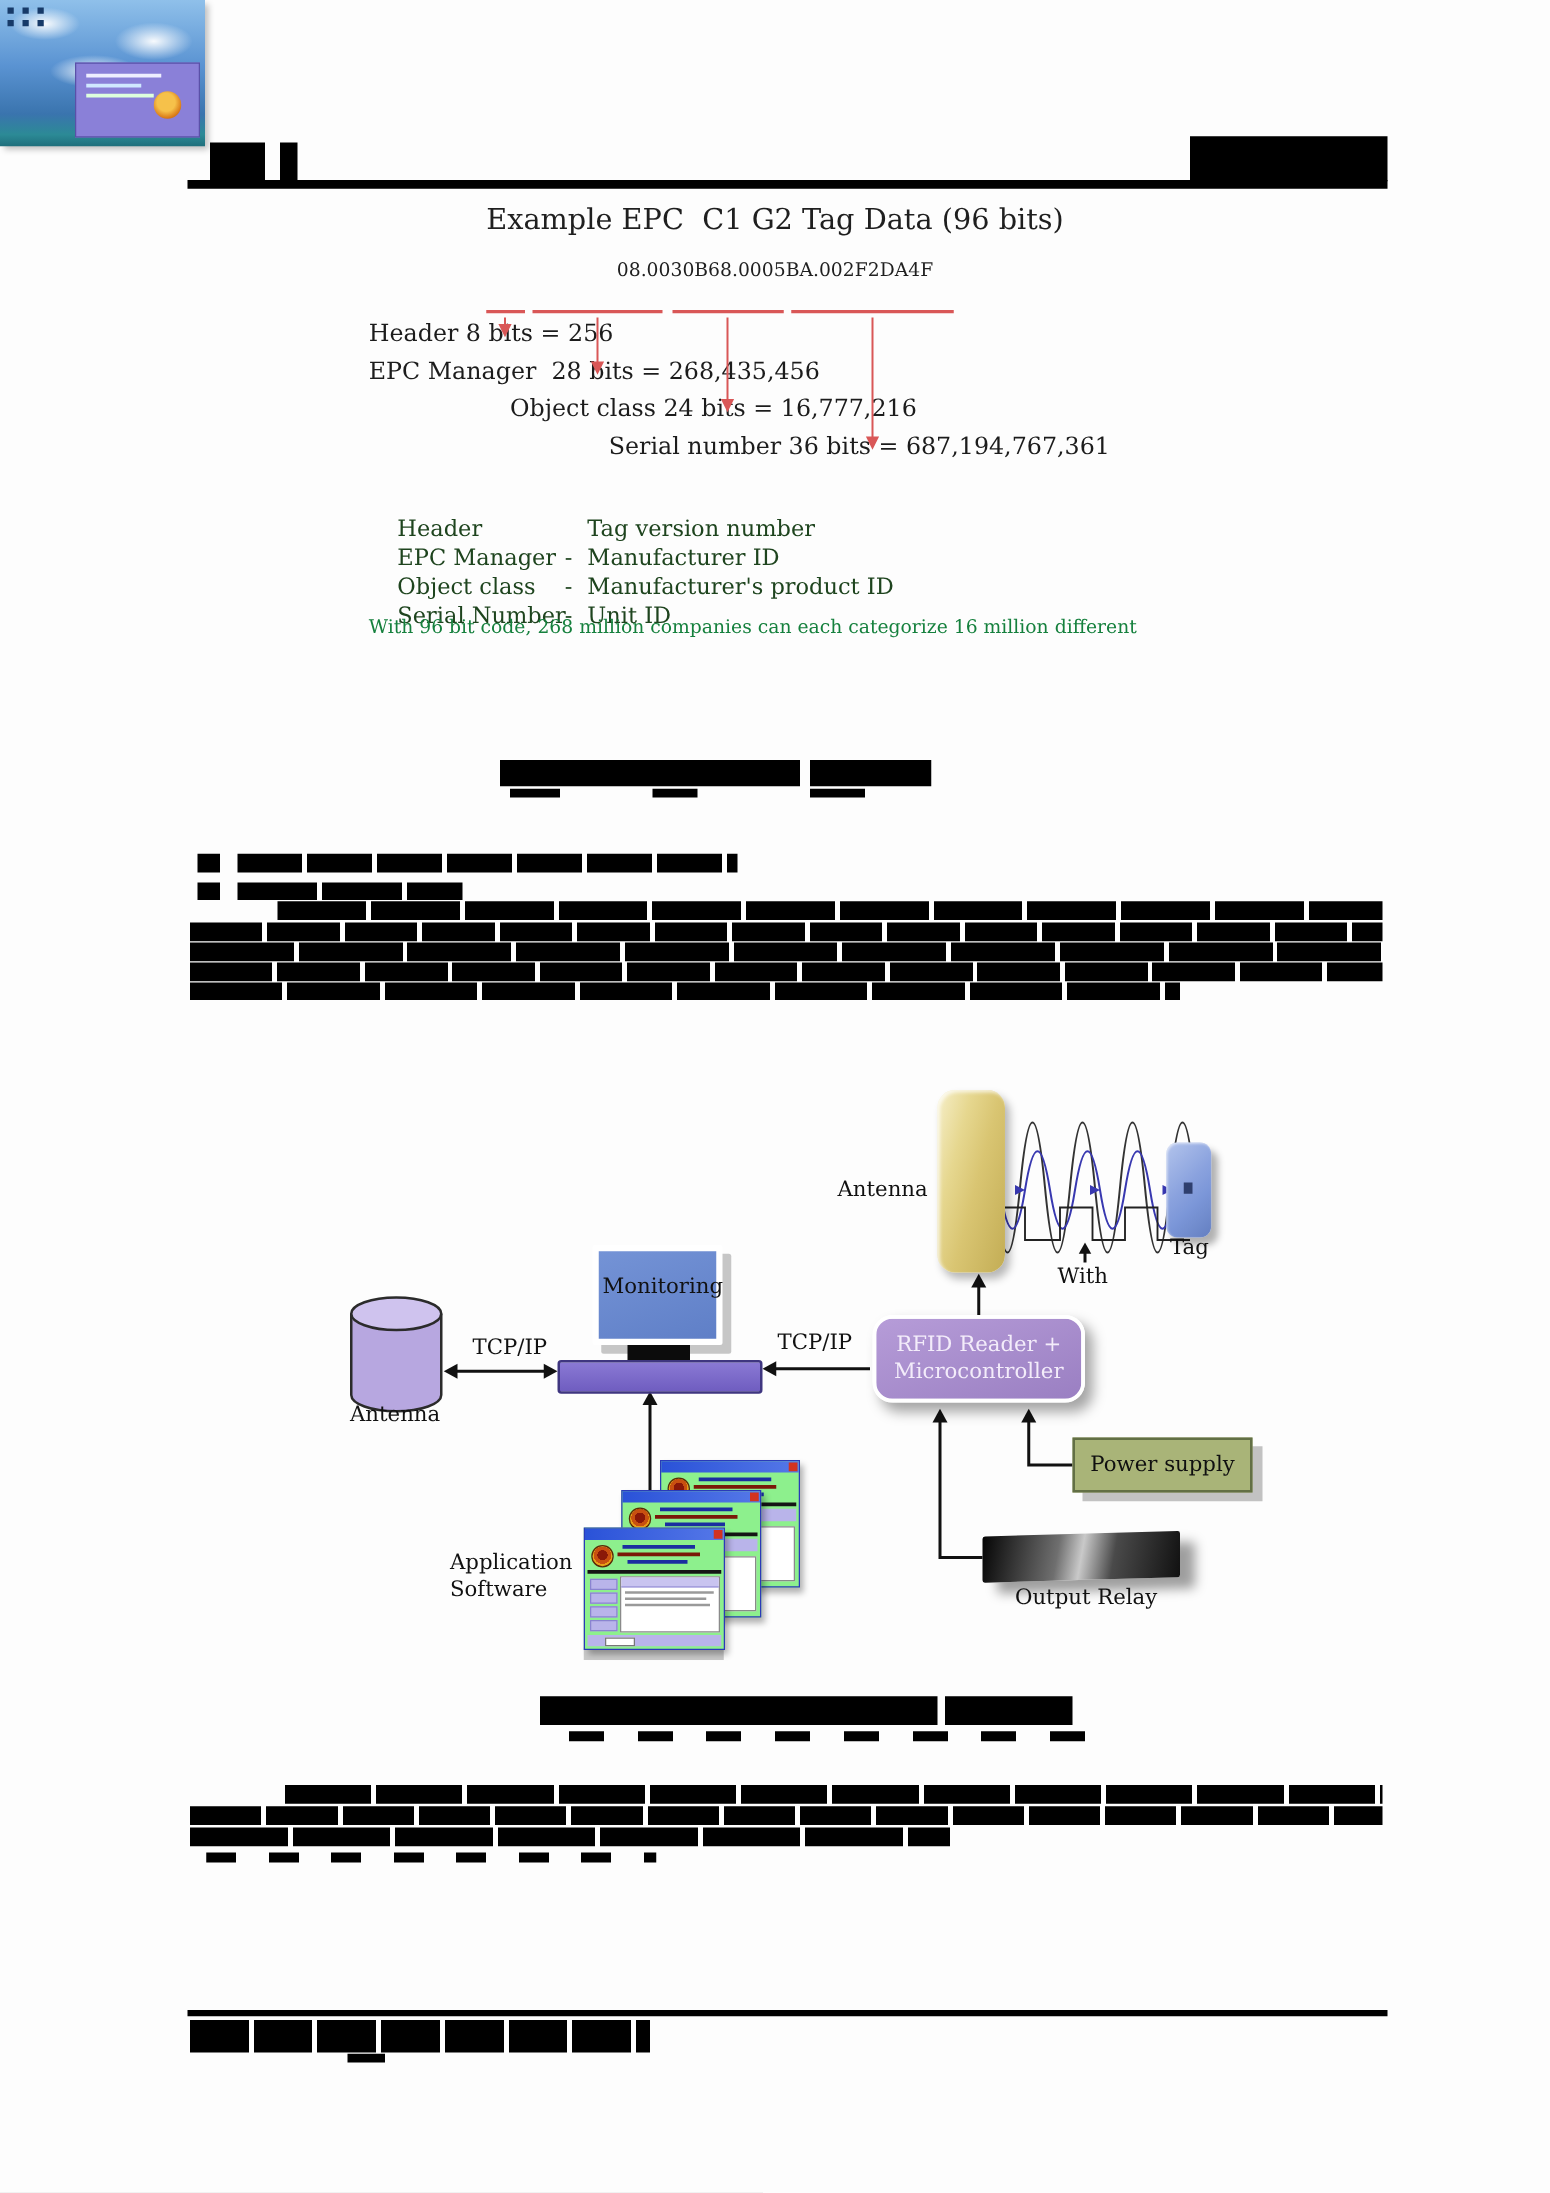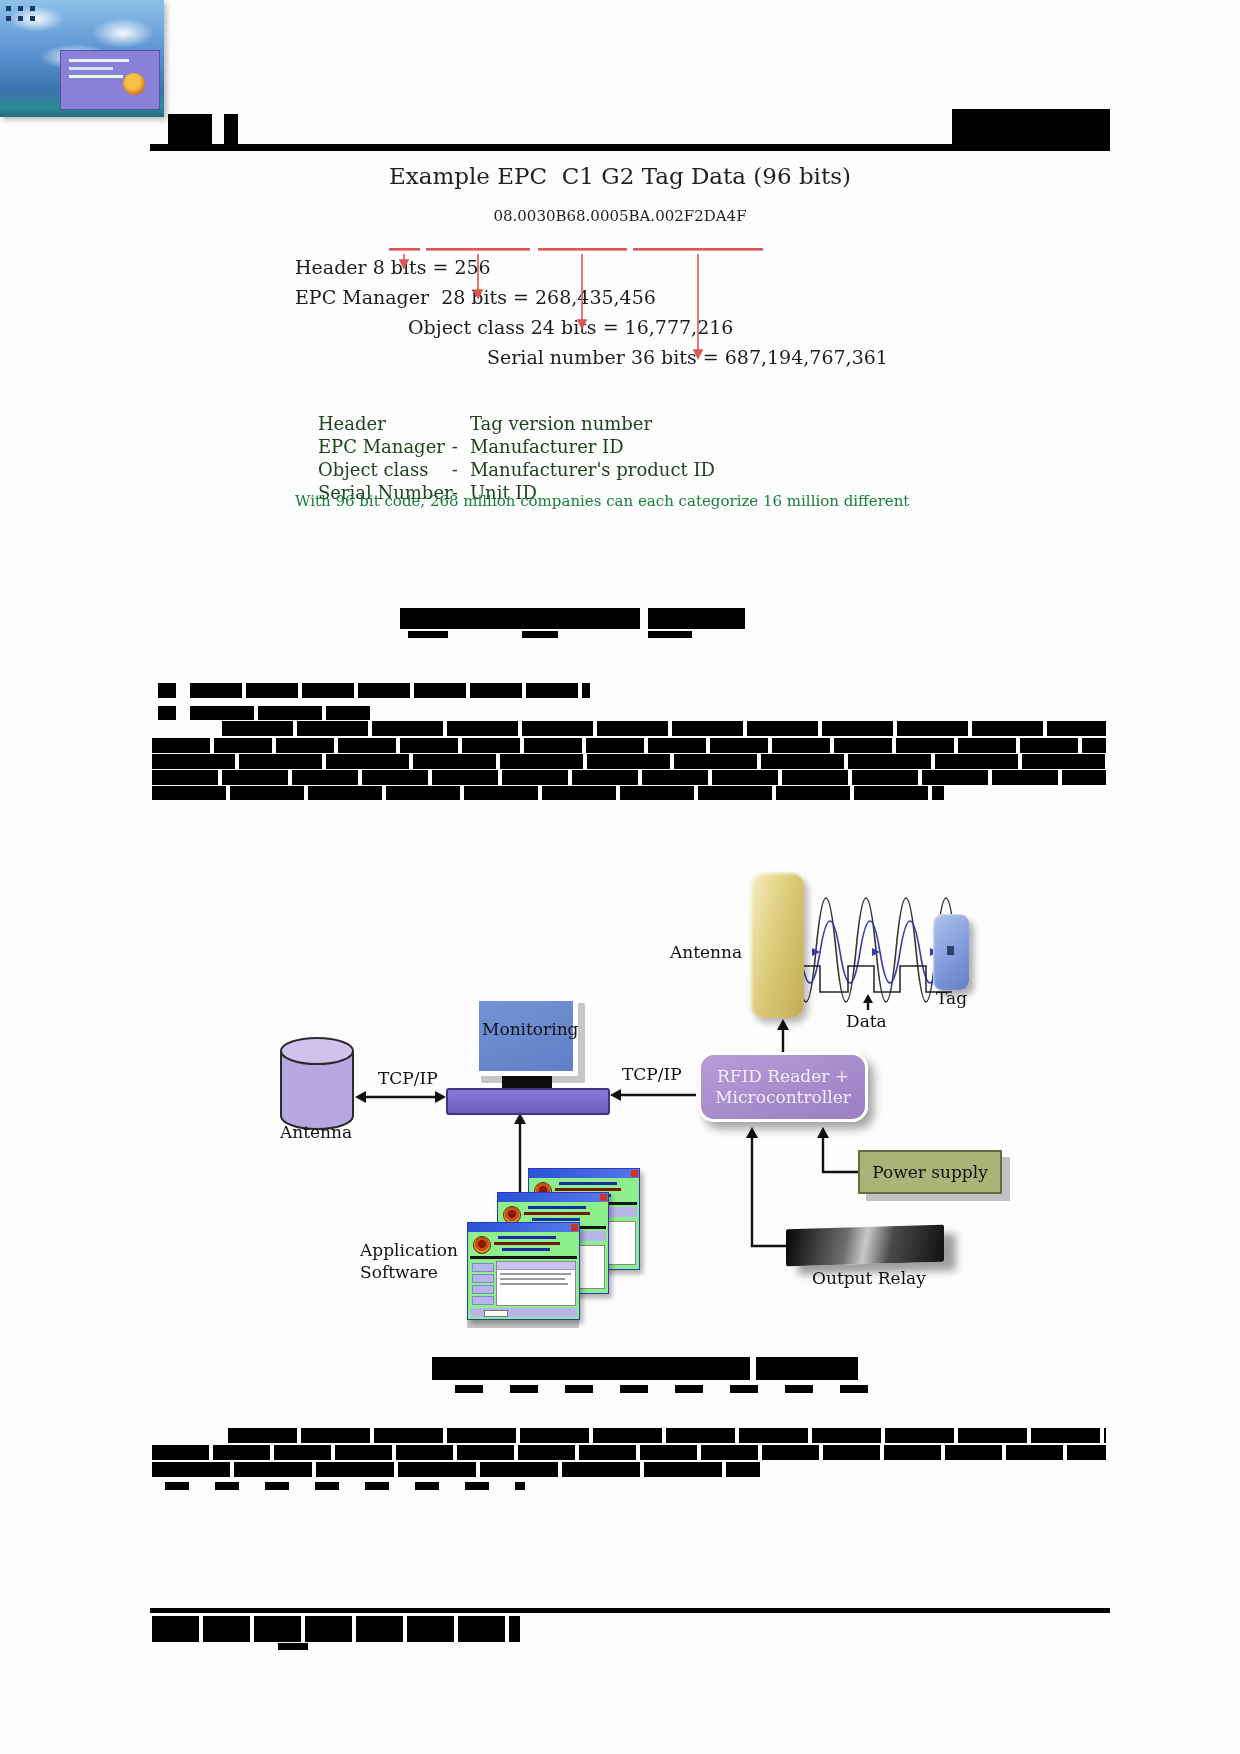--- a/index.html
+++ b/index.html
@@ -256,21 +256,21 @@
       <span class="lrow" style="left:3px;right:7px;top:21px"></span>
     </div>
     <div class="app-bot">
         <span class="inp"></span>
       </div>
   </div>
   <div class="abs gray-strip"></div>
 
   <div class="dlabel dv" style="left:670px;top:942px">Antenna</div>
   <div class="dlabel dv" style="left:936px;top:988px">Tag</div>
-  <div class="dlabel dv" style="left:846px;top:1011px">Data</div>
+  <div class="dlabel dv" style="left:846px;top:1011px">With</div>
   <div class="dlabel dv" style="left:482px;top:1019px">Monitoring</div>
   <div class="dlabel dv" style="left:378px;top:1068px">TCP/IP</div>
   <div class="dlabel dv" style="left:622px;top:1064px">TCP/IP</div>
   <div class="dlabel dv" style="left:280px;top:1122px">Antenna</div>
   <div class="dlabel dv" style="left:812px;top:1268px">Output Relay</div>
   <div class="dlabel dv" style="left:360px;top:1240px">Application</div>
   <div class="dlabel dv" style="left:360px;top:1262px">Software</div>
 
   <div class="redact" style="left:432px;top:1357px;width:318px;height:23px"></div>
   <div class="redact" style="left:756px;top:1357px;width:102px;height:23px"></div>

